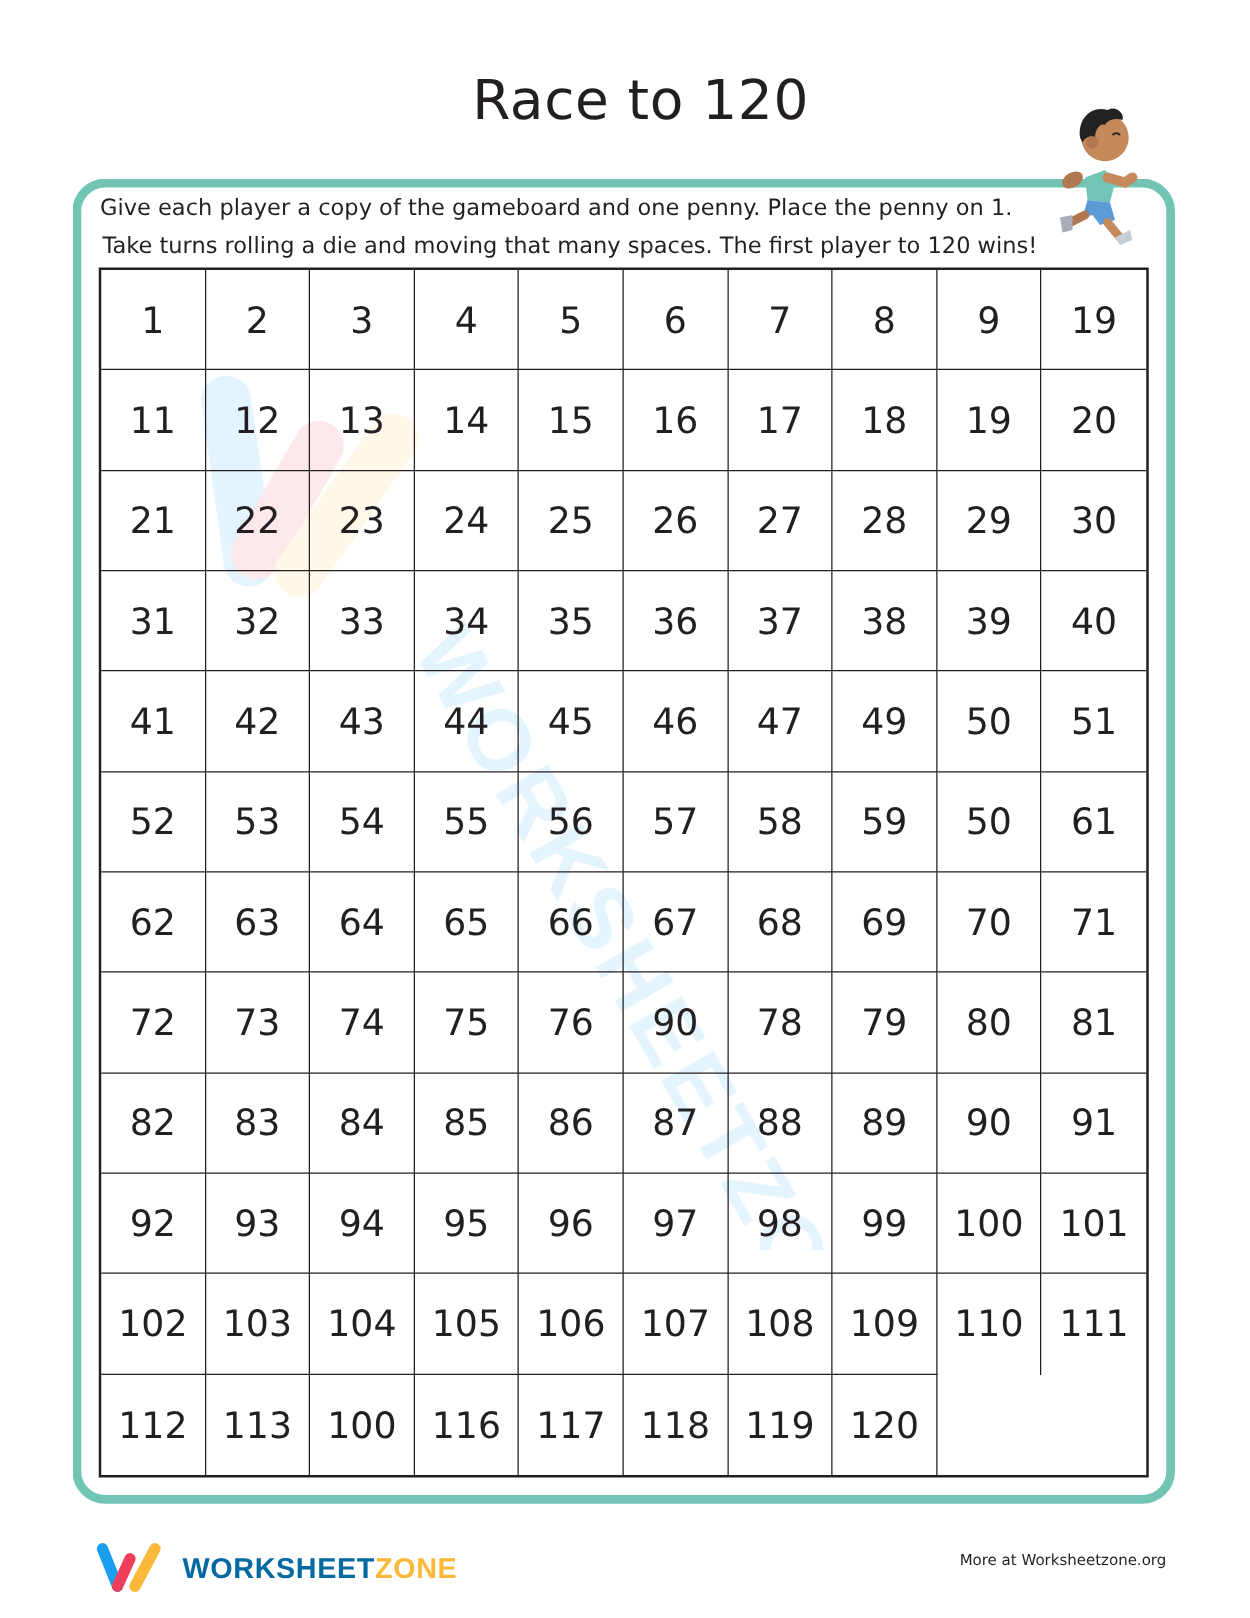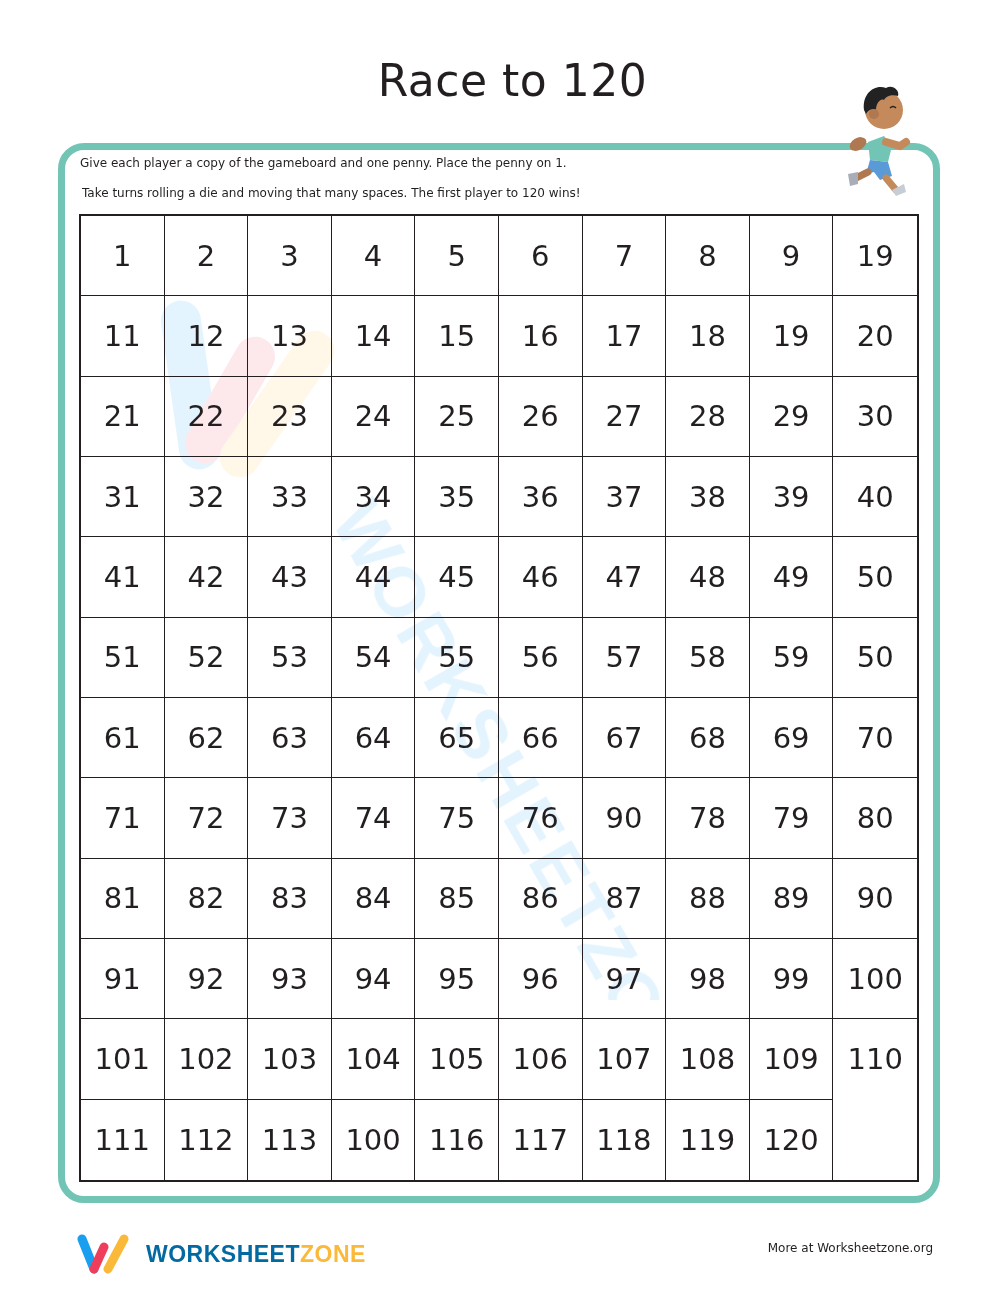--- a/index.html
+++ b/index.html
@@ -1,19 +1,19 @@
 <!DOCTYPE html>
 <html><head>
 <meta charset="utf-8">
 <style>
   html, body { margin: 0; padding: 0; background: #ffffff; }
   body { width: 1000px; height: 1294px; position: relative; overflow: hidden; font-family: "DejaVu Sans", sans-serif; color: #231f20; }
   .title { position: absolute; top: 55px; left: 0; width: 1025px; text-align: center; font-size: 44px; font-weight: normal; letter-spacing: 0.5px; }
   .frame { position: absolute; left: 58px; top: 143px; width: 868px; height: 1046px; border: 7px solid #72c5b5; border-radius: 26px; background: transparent; }
-  .instr { position: absolute; left: 80px; width: 760px; font-size: 12px; color: #231f20; white-space: nowrap; }
+  .instr { position: absolute; left: 80px; width: 760px; font-size: 18px; color: #231f20; white-space: nowrap; }
   .instr.l1 { top: 156px; }
   .instr.l2 { top: 186px; left: 82px; }
   .grid { position: absolute; left: 79px; top: 214px; width: 840px; height: 968px; border: 2px solid #231f20; box-sizing: border-box; display: grid; grid-template-columns: repeat(10, 1fr); grid-template-rows: repeat(12, 1fr); }
   .cell { border-right: 1.5px solid #231f20; border-bottom: 1.5px solid #231f20; display: flex; align-items: center; justify-content: center; font-size: 29px; color: #231f20; background: transparent; }
   .cell:nth-child(10n) { border-right: none; }
   .cell:nth-last-child(-n+10) { border-bottom: none; }
   .watermark { position: absolute; left: 150px; top: 300px; width: 800px; height: 700px; pointer-events: none; }
   .runner { position: absolute; left: 840px; top: 80px; width: 80px; height: 120px; }
   .footer-logo { position: absolute; left: 76px; top: 1233px; display: flex; align-items: center; gap: 14px; }
   .brand { font-family: "Liberation Sans", sans-serif; font-weight: bold; font-size: 23px; letter-spacing: 0.5px; }
@@ -82,21 +82,20 @@
     <div class="cell">38</div>
     <div class="cell">39</div>
     <div class="cell">40</div>
     <div class="cell">41</div>
     <div class="cell">42</div>
     <div class="cell">43</div>
     <div class="cell">44</div>
     <div class="cell">45</div>
     <div class="cell">46</div>
     <div class="cell">47</div>
-    <div class="cell">48</div>
     <div class="cell">49</div>
     <div class="cell">50</div>
     <div class="cell">51</div>
     <div class="cell">52</div>
     <div class="cell">53</div>
     <div class="cell">54</div>
     <div class="cell">55</div>
     <div class="cell">56</div>
     <div class="cell">57</div>
     <div class="cell">58</div>

